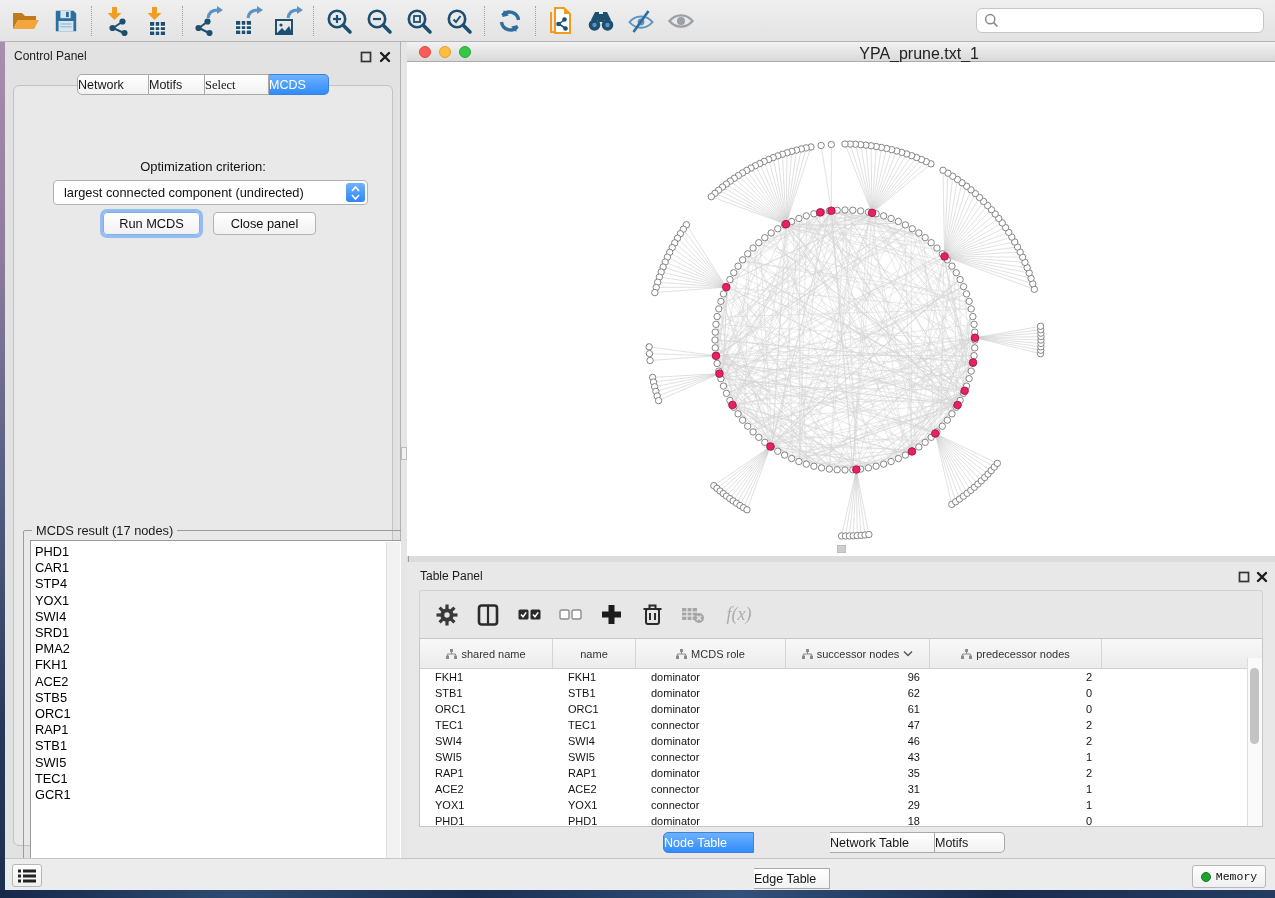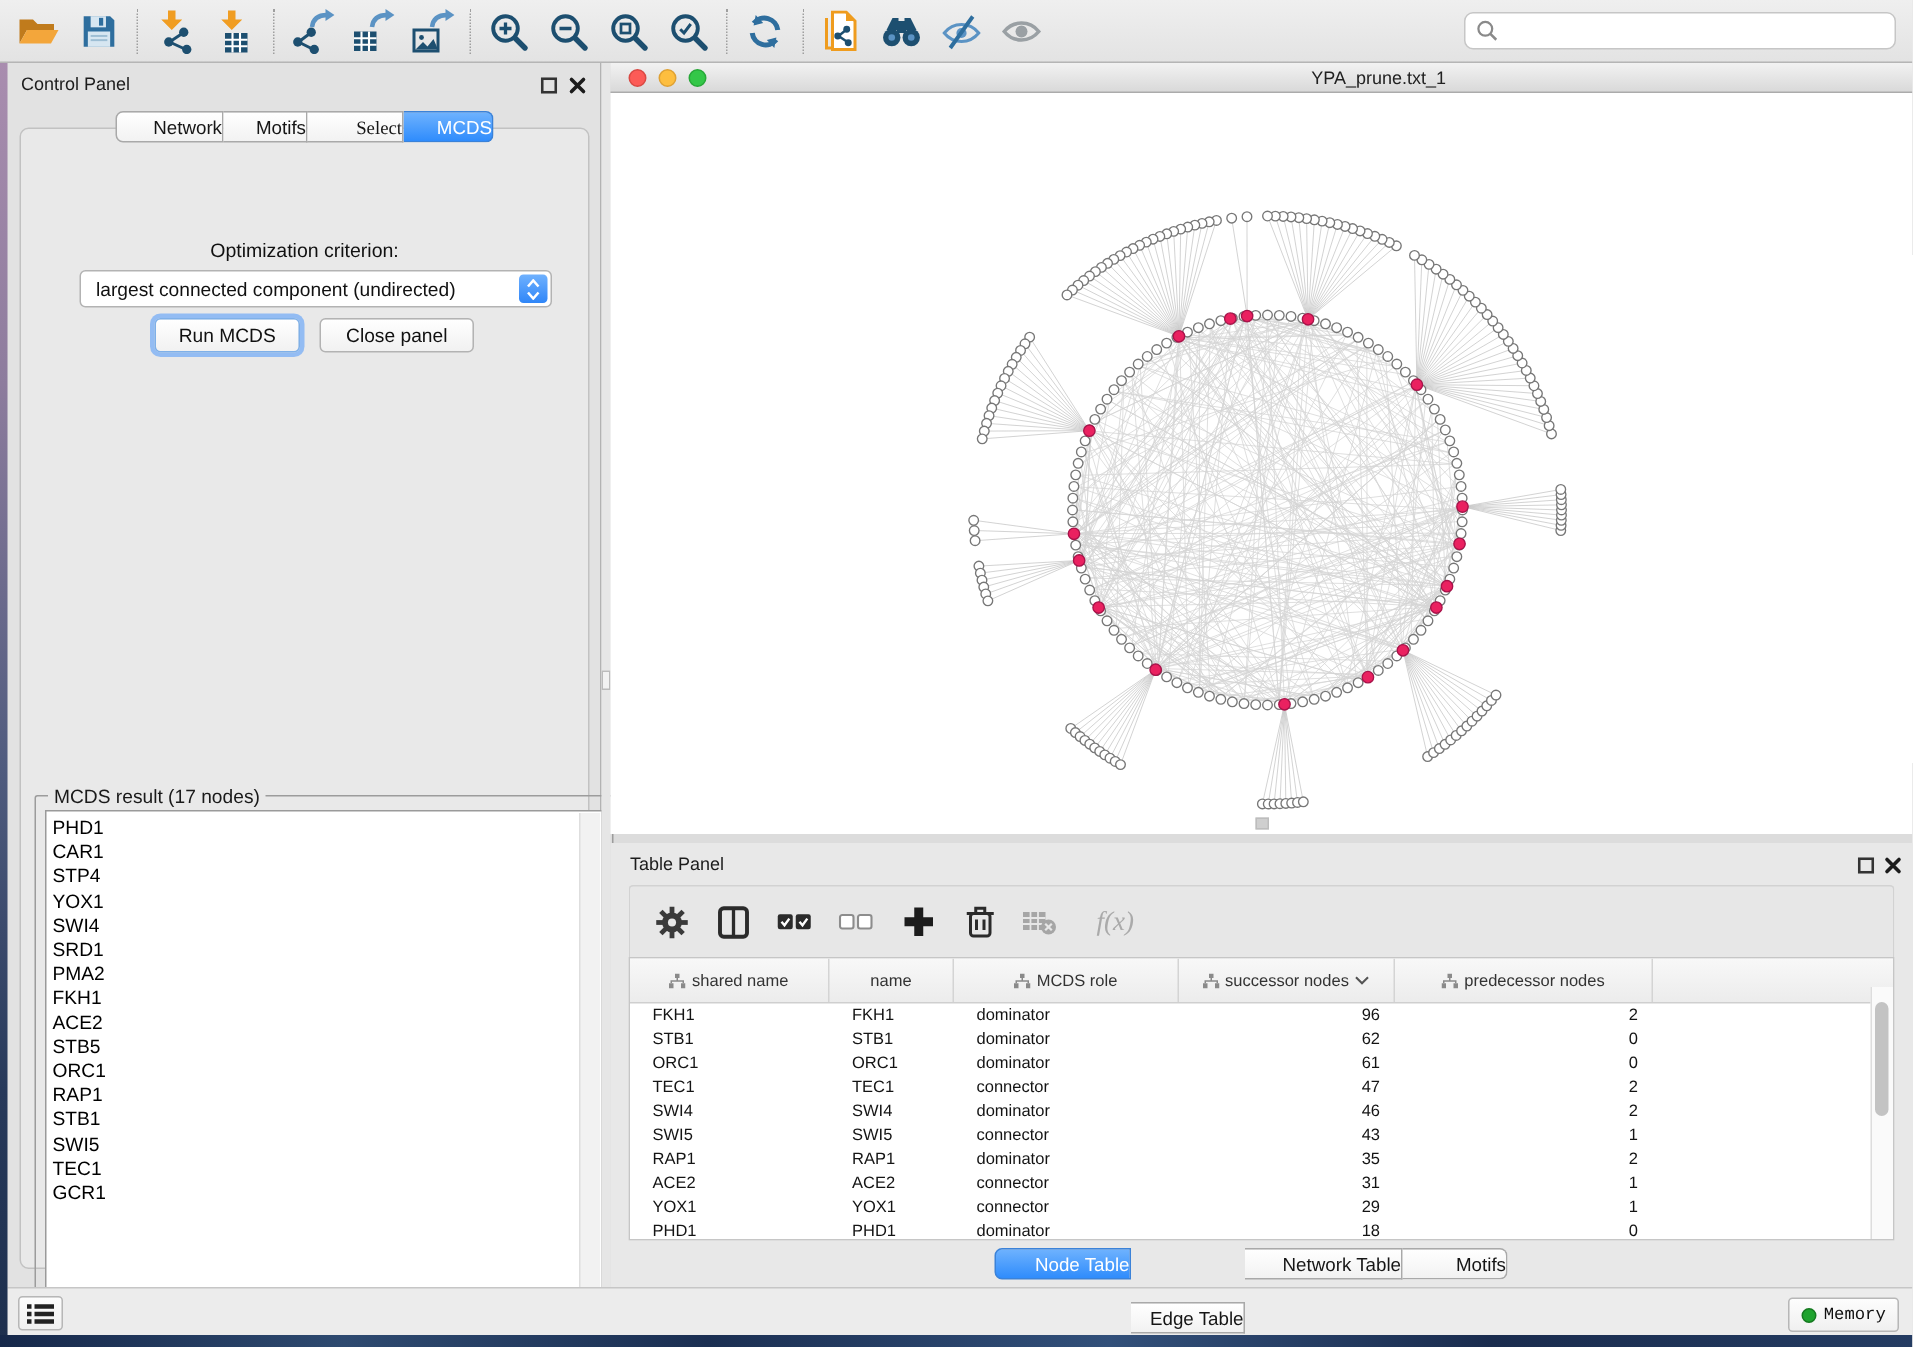--- a/index.html
+++ b/index.html
@@ -12,21 +12,21 @@
   .tbtn{width:40px;height:36px;display:flex;align-items:center;justify-content:center;flex:0 0 auto;}
   .tsep{width:0;height:30px;border-left:1px dotted #9f9f9f;margin:0 5px;flex:0 0 auto;}
   .searchbox{position:absolute;right:11px;top:8px;width:288px;height:25px;background:#fff;border:1px solid #c6c6c6;border-radius:6px;display:flex;align-items:center;padding-left:7px;box-sizing:border-box;}
   .searchbox input{border:none;outline:none;flex:1;font-size:12px;font-family:"Liberation Sans",sans-serif;background:transparent;margin-left:5px;}
   
   .cpanel{position:absolute;left:5px;top:42px;width:396px;height:816px;background:#e2e2e2;border-right:1px solid #b2b2b2;box-sizing:border-box;}
   .panel-title{position:absolute;left:9px;top:7px;font-size:12px;color:#1c1c1c;}
   .wicon{position:absolute;width:12px;height:12px;top:9px;}
   .cpanel-inner{position:absolute;left:8px;top:43px;width:378px;height:759px;background:#e9e9e9;border:1px solid #c2c2c2;border-radius:6px;}
   .tabbar{position:absolute;display:flex;z-index:3;}
-  .tabbar .tab{height:21px;line-height:21px;text-align:right;font-size:12.5px;color:#161616;background:linear-gradient(#ffffff,#f2f2f2);border:1px solid #a9a9a9;border-left:none;box-sizing:border-box;}
+  .tabbar .tab{height:21px;line-height:21px;text-align:left;font-size:12.5px;color:#161616;background:linear-gradient(#ffffff,#f2f2f2);border:1px solid #a9a9a9;border-left:none;box-sizing:border-box;}
   .tabbar .tab:first-child{border-left:1px solid #a9a9a9;border-radius:5px 0 0 5px;}
   .tabbar .tab:last-child{border-radius:0 5px 5px 0;}
   .tabbar .tab.active{background:linear-gradient(#6eb2fe,#2f8cfc);color:#fff;border-color:#3b82d8;}
   .cp-tabs{left:72px;top:32px;}
   .cp-tabs .tab:nth-child(1){width:72px;}.cp-tabs .tab:nth-child(2){width:56px;}.cp-tabs .tab:nth-child(3){width:64px;font-family:Liberation Serif, serif;}.cp-tabs .tab:nth-child(4){width:60px;}
   .crit-label{position:absolute;left:0;right:0;top:73px;text-align:center;font-size:13px;color:#111;}
   .dropdown{position:absolute;left:39px;top:94px;width:315px;height:25px;background:#fff;border:1px solid #b3b3b3;border-radius:4px;box-sizing:border-box;}
   .dropdown .dd-text{position:absolute;left:10px;top:4px;font-size:12.8px;color:#111;white-space:nowrap;}
   .dropdown .dd-step{position:absolute;right:2px;top:2px;bottom:2px;width:19px;border-radius:3px;background:linear-gradient(#6fb1fe,#2f86f8);display:flex;flex-direction:column;align-items:center;justify-content:center;gap:2px;}
   .btn{position:absolute;height:23px;background:linear-gradient(#ffffff,#f1f1f1);border:1px solid #b3b3b3;border-radius:4px;font-size:12.8px;color:#111;text-align:center;line-height:21px;box-sizing:border-box;}
@@ -36,27 +36,27 @@
   .mcds-list{position:absolute;left:6px;top:9px;right:6px;bottom:6px;background:#fff;border:1px solid #9a9a9a;overflow:hidden;}
   .mcds-list .items{position:absolute;left:4px;top:3px;right:16px;font-size:12.8px;line-height:16.2px;color:#000;}
   .mcds-track{position:absolute;top:1px;right:1px;bottom:1px;width:13px;background:#f2f2f2;border-left:1px solid #dedede;}
   
   .vsplit{position:absolute;left:401px;top:42px;width:6px;height:816px;background:#e6e6e6;}
   .vgrip{position:absolute;left:0;top:405px;width:6px;height:13px;background:#f2f2f2;border:1px solid #bbb;box-sizing:border-box;}
   
   .netwin{position:absolute;left:407px;top:42px;width:868px;height:514px;}
   .net-titlebar{position:absolute;left:0;top:0;right:0;height:20px;background:linear-gradient(#f2f2f2,#d9d9d9);border-bottom:1px solid #ababab;box-sizing:border-box;}
   .tlight{position:absolute;top:4px;width:12px;height:12px;border-radius:50%;box-sizing:border-box;}
-  .net-title{position:absolute;left:59%;top:3px;transform:translateX(-50%);font-size:12px;color:#222;}
+  .net-title{position:absolute;left:59%;top:3px;transform:translateX(-50%);font-size:16px;color:#222;}
   .net-canvas{position:absolute;left:0;top:20px;width:868px;height:494px;background:#fff;}
   .hgrip{position:absolute;left:430px;bottom:3px;width:9px;height:8px;background:#cfcfcf;border:1px solid #bdbdbd;box-sizing:border-box;}
   
   .tpanel{position:absolute;left:407px;top:562px;width:868px;height:296px;background:#e8e8e8;}
   .tp-toolbar{position:absolute;left:12px;right:12px;top:28px;height:48px;background:#e7e7e7;border:1px solid #d2d2d2;border-bottom:none;border-radius:3px 3px 0 0;display:flex;align-items:center;gap:17px;padding-left:15px;box-sizing:border-box;}
-  .tp-toolbar .ticon{display:flex;align-items:center;justify-content:flex-end;width:24px;height:24px;}
+  .tp-toolbar .ticon{display:flex;align-items:center;justify-content:center;width:24px;height:24px;}
   .fx{font-family:"Liberation Serif",serif;font-style:italic;font-size:18px;color:#aaa;}
   .dtable{position:absolute;left:12px;right:12px;top:76px;height:189px;background:#fff;border:1px solid #c6c6c6;box-sizing:border-box;overflow:hidden;}
   .thead{display:flex;height:30px;background:linear-gradient(#f8f8f8,#ececec);border-bottom:1px solid #cfcfcf;box-sizing:border-box;}
   .th{display:flex;align-items:center;justify-content:center;gap:4px;font-size:11px;color:#333;border-right:1px solid #d4d4d4;box-sizing:border-box;height:100%;}
   .c0{width:133px;}.c1{width:83px;}.c2{width:150px;}.c3{width:144px;}.c4{width:172px;}
   .trow{display:flex;height:16px;align-items:center;font-size:11px;color:#141414;}
   .tcell{box-sizing:border-box;white-space:nowrap;overflow:hidden;}
   .tcell.t{padding-left:15px;}
   .tcell.num{text-align:right;padding-right:10px;}
   .tscroll{position:absolute;right:0;top:19px;bottom:0;width:15px;background:#fafafa;border-left:1px solid #ddd;box-sizing:border-box;}

